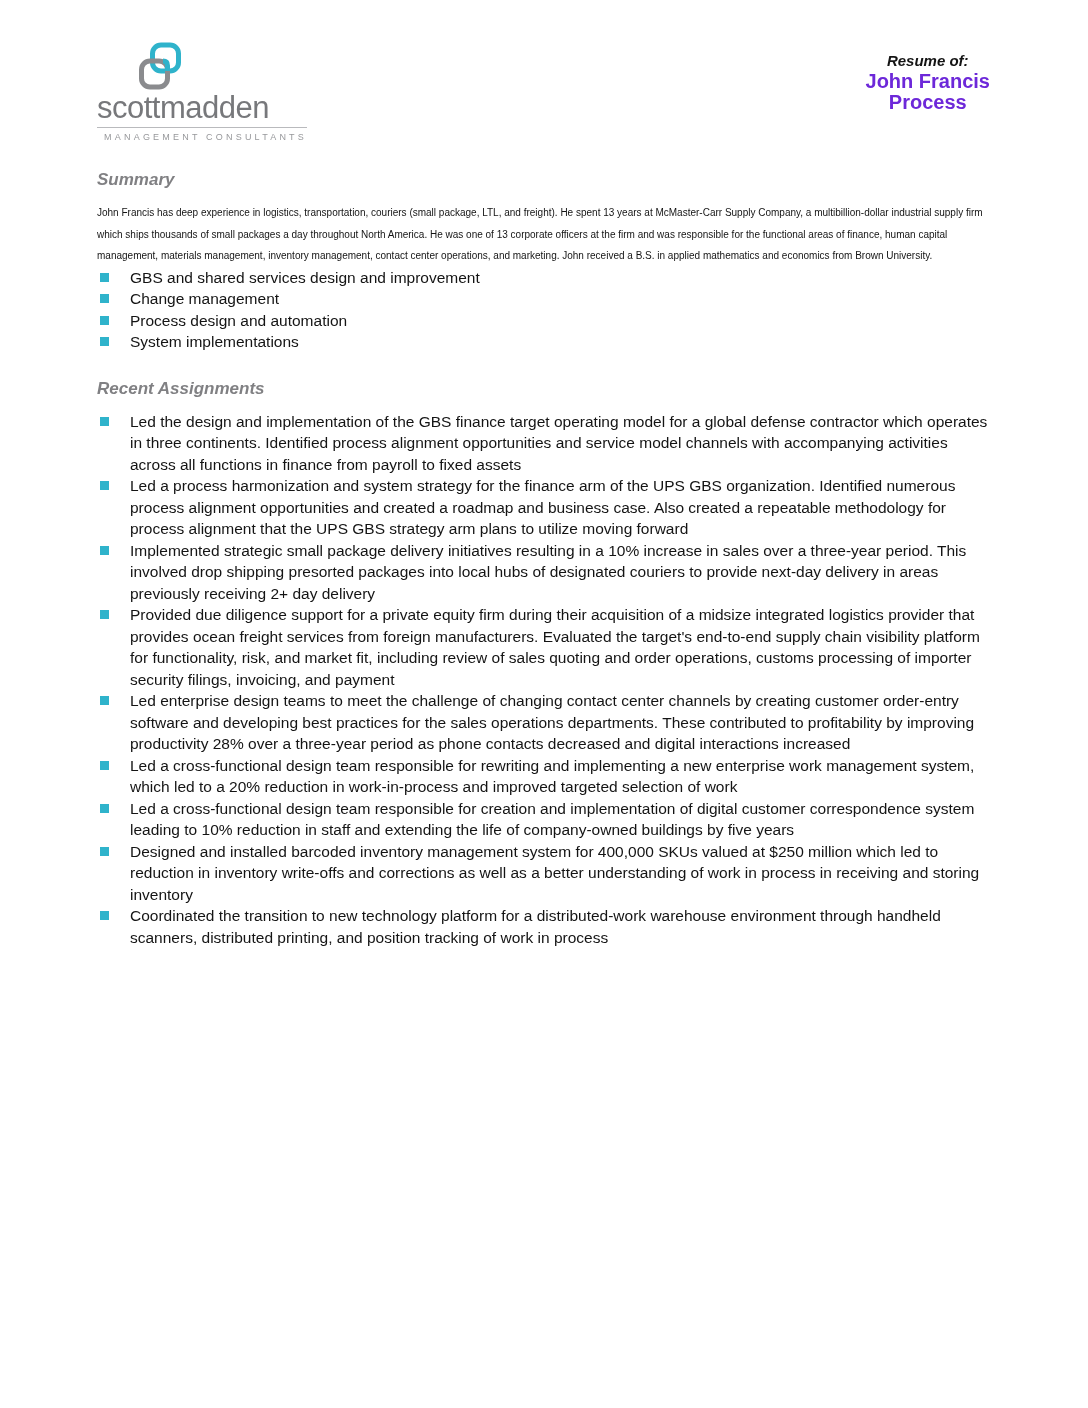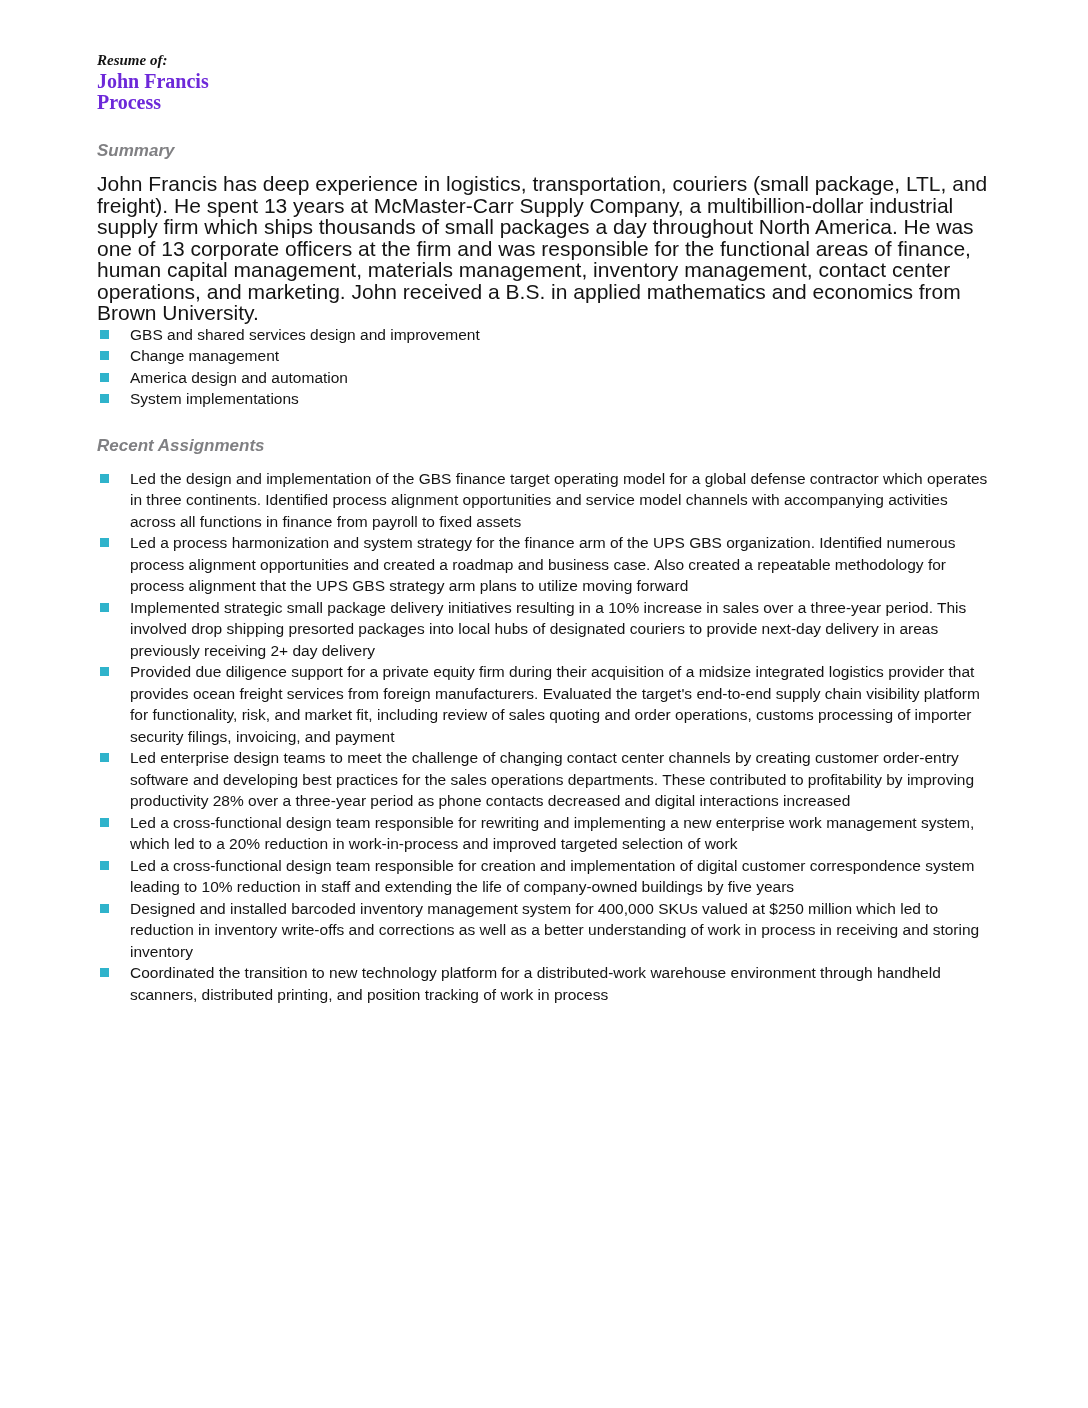--- a/index.html
+++ b/index.html
@@ -37,24 +37,23 @@
   .logo-tagline {
     margin-top: 4px;
     padding-top: 4px;
     border-top: 1px solid #b9babd;
     font-size: 9px;
     letter-spacing: 3.2px;
     color: #97989b;
     text-align: right;
   }
   .header-right {
-    text-align: left;
+    text-align: center;
     padding-top: 8px;
     line-height: 21px;
-    font-family: Liberation Serif, serif;
   }
   .resume-of {
     font-style: italic;
     font-weight: bold;
     font-size: 15px;
     color: #141414;
   }
   .resume-name, .resume-title {
     font-weight: bold;
     font-size: 20px;
@@ -63,21 +62,21 @@
 
   
   .section-heading {
     font-style: italic;
     font-weight: bold;
     font-size: 17px;
     color: var(--heading-gray, #808083);
     margin: 26px 0 12px 0;
   }
   .body-text {
-    font-size: 21px;
+    font-size: 10px;
     line-height: 21.5px;
     margin: 0;
     color: #141414;
   }
 
   ul.bullet-list {
     list-style: none;
     margin: 0;
     padding: 0;
   }
@@ -96,38 +95,47 @@
     height: 9px;
     background: var(--accent, #2fb3cb);
   }
 </style>
 </head>
 <body>
 
 <div class="page">
 
   <div class="doc-header">
+    <div class="logo">
+      <svg class="logo-icon" width="46" height="48" viewBox="0 0 46 48" aria-hidden="true">
+        <rect x="15.5" y="3" width="26" height="26" rx="8.5" fill="none" stroke="#2fb3cb" stroke-width="5"></rect>
+        <rect x="4.5" y="19" width="26" height="26" rx="8.5" fill="none" stroke="#8a8b8e" stroke-width="5"></rect>
+        <path d="M 26 19 q 4.5 0 4.5 4.5 L 30.5 29" fill="none" stroke="#2fb3cb" stroke-width="5" stroke-linecap="butt"></path>
+      </svg>
+      <div class="logo-text">scottmadden</div>
+      <div class="logo-tagline">MANAGEMENT CONSULTANTS</div>
+    </div>
 
     <div class="header-right">
       <div class="resume-of">Resume of:</div>
       <div class="resume-name">John Francis</div>
       <div class="resume-title">Process</div>
     </div>
   </div>
 
   <div class="section">
     <div class="section-heading">Summary</div>
     <p class="body-text">John Francis has deep experience in logistics, transportation, couriers (small package, LTL, and freight). He spent 13 years at McMaster-Carr Supply Company, a multibillion-dollar industrial supply firm which ships thousands of small packages a day throughout North America. He was one of 13 corporate officers at the firm and was responsible for the functional areas of finance, human capital management, materials management, inventory management, contact center operations, and marketing. John received a B.S. in applied mathematics and economics from Brown University.</p>
   </div>
 
   <div class="section">
     <ul class="bullet-list">
         <li><span class="bullet"></span><span>GBS and shared services design and improvement</span></li>
         <li><span class="bullet"></span><span>Change management</span></li>
-        <li><span class="bullet"></span><span>America design and automation</span></li>
+        <li><span class="bullet"></span><span>Process design and automation</span></li>
         <li><span class="bullet"></span><span>System implementations</span></li>
       </ul>
   </div>
 
   <div class="section">
     <div class="section-heading">Recent Assignments</div>
     <ul class="bullet-list">
         <li><span class="bullet"></span><span>Led the design and implementation of the GBS finance target operating model for a global defense contractor which operates in three continents. Identified process alignment opportunities and service model channels with accompanying activities across all functions in finance from payroll to fixed assets</span></li>
         <li><span class="bullet"></span><span>Led a process harmonization and system strategy for the finance arm of the UPS GBS organization. Identified numerous process alignment opportunities and created a roadmap and business case. Also created a repeatable methodology for process alignment that the UPS GBS strategy arm plans to utilize moving forward</span></li>
         <li><span class="bullet"></span><span>Implemented strategic small package delivery initiatives resulting in a 10% increase in sales over a three-year period. This involved drop shipping presorted packages into local hubs of designated couriers to provide next-day delivery in areas previously receiving 2+ day delivery</span></li>

